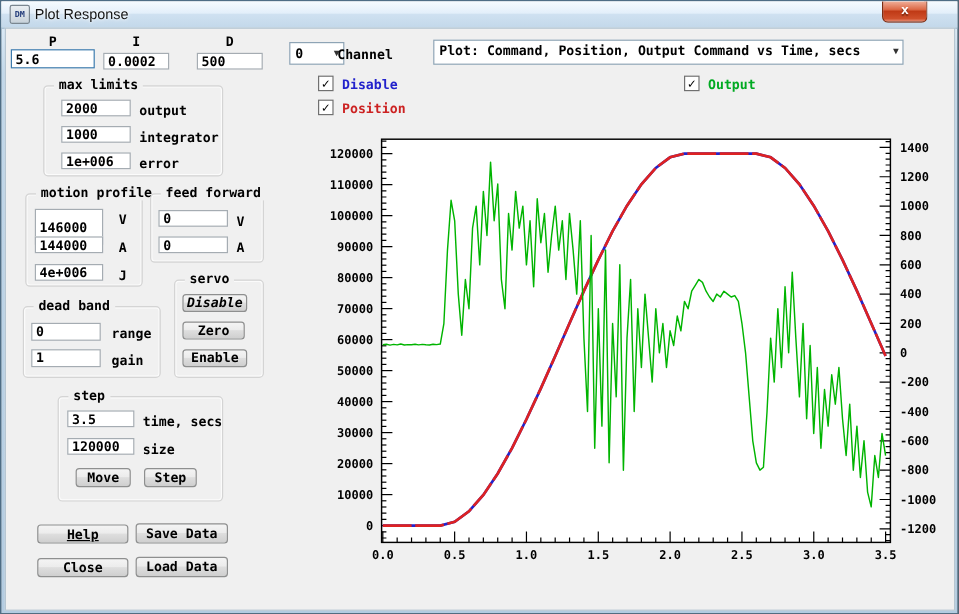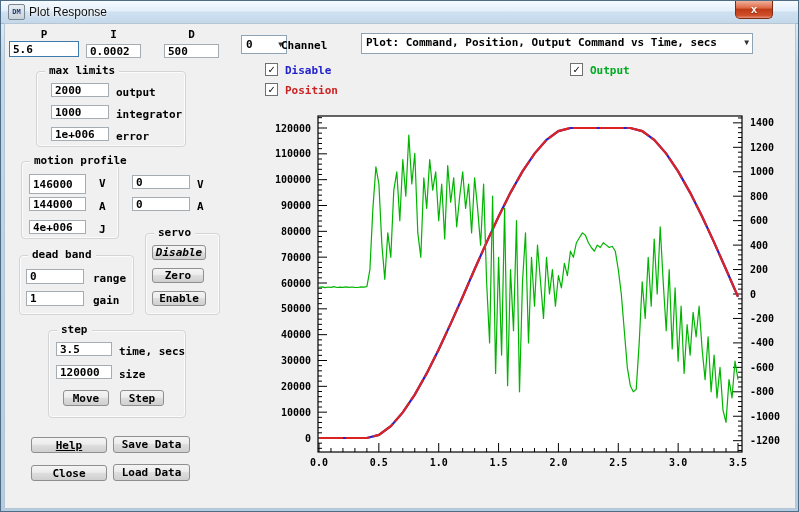--- a/index.html
+++ b/index.html
@@ -89,27 +89,30 @@
   <input class="tb" style="left: 50px; top: 82px; width: 58px; height: 14px;" value="2000">
   <div class="lbl" style="left:115px;top:85px;">output</div>
   <input class="tb" style="left: 50px; top: 104px; width: 58px; height: 14px;" value="1000">
   <div class="lbl" style="left:115px;top:107px;">integrator</div>
   <input class="tb" style="left: 50px; top: 126px; width: 58px; height: 14px;" value="1e+006">
   <div class="lbl" style="left:115px;top:129px;">error</div>
 
   <div class="grp" style="left:20px;top:160px;width:96px;height:76px;">
     <span class="grp-title">motion profile</span>
   </div>
-  <input class="tb" style="left: 28px; top: 173px; width: 57px; height: 20px;" value="146000">
+  <input class="tb" style="left: 28px; top: 173px; width: 57px; height: 30px;" value="146000">
   <div class="lbl" style="left:98px;top:176px;">V</div>
   <input class="tb" style="left: 28px; top: 196px; width: 57px; height: 14px;" value="144000">
   <div class="lbl" style="left:98px;top:199px;">A</div>
   <input class="tb" style="left: 28px; top: 219px; width: 57px; height: 14px;" value="4e+006">
   <div class="lbl" style="left:98px;top:222px;">J</div>
 
+  <div class="grp" style="left:124px;top:160px;width:93px;height:56px;">
+    <span class="grp-title">feed forward</span>
+  </div>
   <input class="tb" style="left: 131px; top: 174px; width: 58px; height: 14px;" value="0">
   <div class="lbl" style="left:196px;top:177px;">V</div>
   <input class="tb" style="left: 131px; top: 196px; width: 58px; height: 14px;" value="0">
   <div class="lbl" style="left:196px;top:199px;">A</div>
 
   <div class="grp" style="left:144px;top:232px;width:73px;height:80px;">
     <span class="grp-title">servo</span>
   </div>
   <button class="btn" style="left:151px;top:244px;width:54px;height:15px;font-style:italic;">Disable</button>
   <button class="btn" style="left:151px;top:267px;width:52px;height:15px;">Zero</button>

